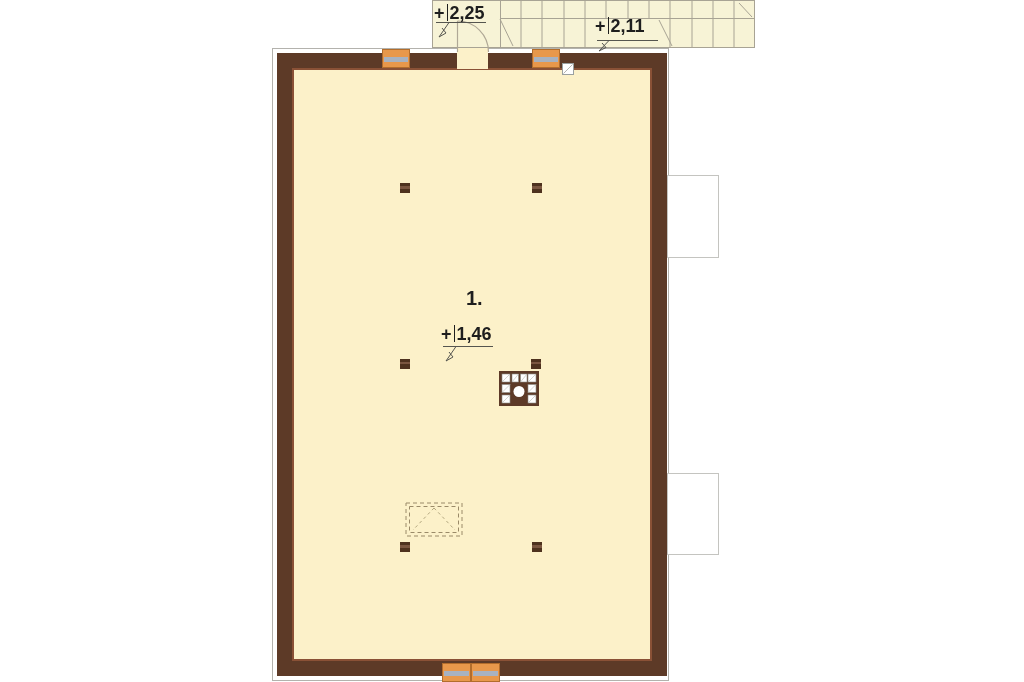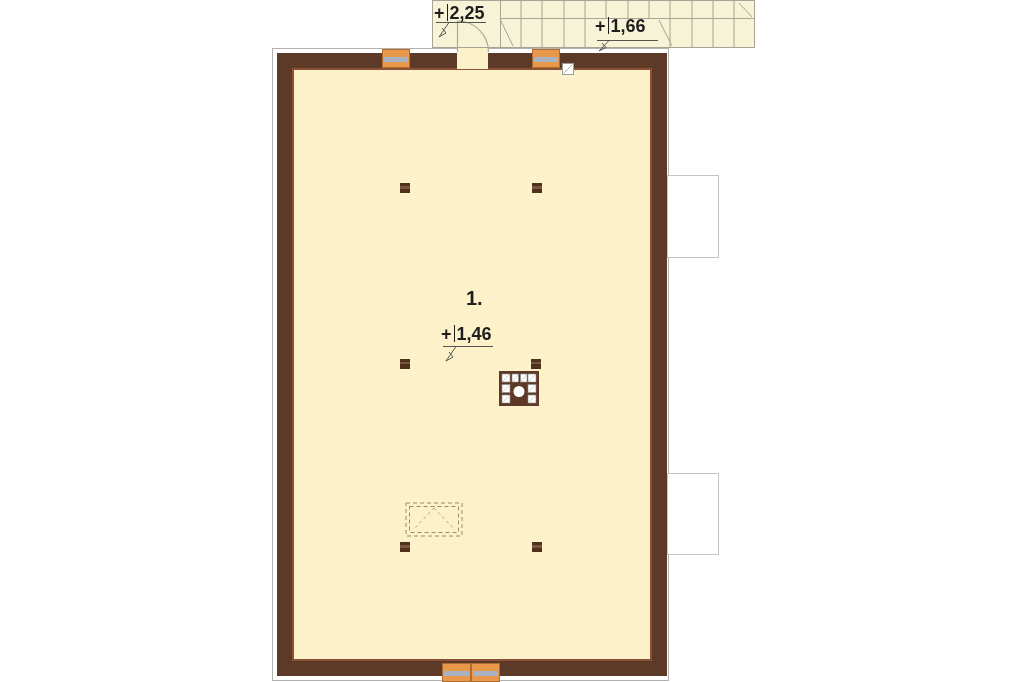--- a/index.html
+++ b/index.html
@@ -192,21 +192,21 @@
     <g fill="none" style="stroke:var(--marker-line,#55554f)" stroke-width="1">
       <line x1="4" y1="2.5" x2="54" y2="2.5"></line>
       <line x1="17" y1="2.5" x2="7" y2="17"></line>
       <path d="M 7 17 L 14 13 L 10 8"></path>
     </g>
   </svg>
 
   <div class="abs level-label" style="left:595px; top:17px;">
     <span>+</span>
     <span class="vbar"></span>
-    <span>1,66</span>
+    <span>2,11</span>
   </div>
   <svg class="abs" style="left:593px; top:36px;" width="68" height="16" viewBox="0 0 68 16">
     <g fill="none" style="stroke:var(--marker-line,#55554f)" stroke-width="1">
       <line x1="4" y1="4.5" x2="65" y2="4.5"></line>
       <line x1="16" y1="4.5" x2="6" y2="15"></line>
       <path d="M 6 15 L 13 11.5 L 9 7"></path>
     </g>
   </svg>
 
   <div class="abs" id="room-number" style="left:466px; top:288px;">1.</div>

